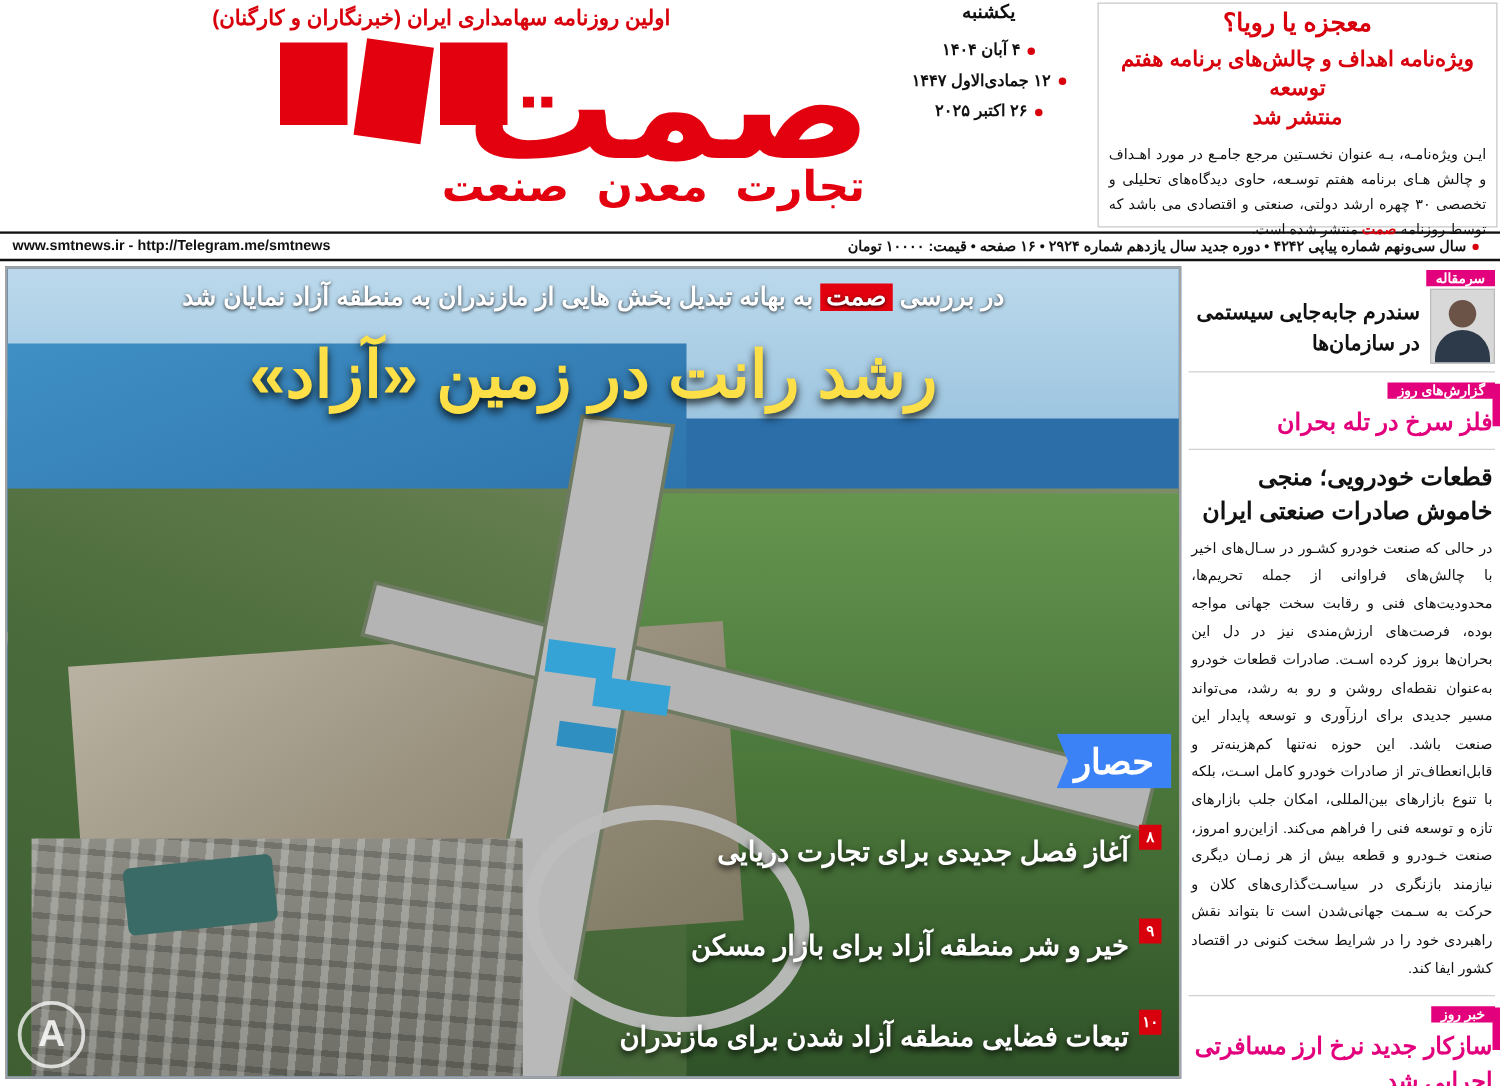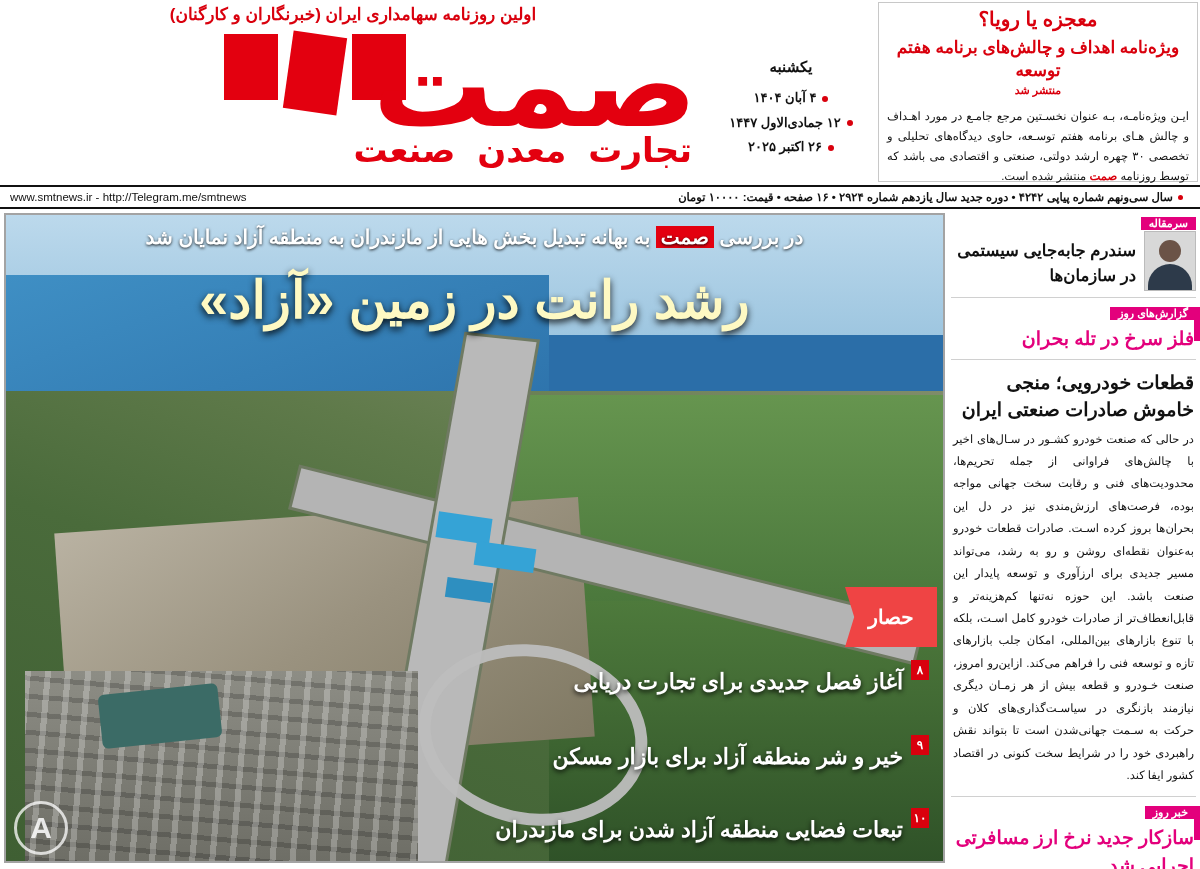--- a/index.html
+++ b/index.html
@@ -14,27 +14,27 @@
   
   .masthead { position:relative; width:1200px; height:185px; background:#fff; display:flex; flex-direction:row; }
 
   
   .promo {
     width: 320px; height: 180px; border:1px solid #c8c8c8; margin:2px;
     padding:4px 8px; text-align:center; direction:rtl;
   }
   .promo .p-title { color:#d9000d; font-weight:bold; font-size:20px; line-height:1.25; }
   .promo .p-sub { color:#d9000d; font-weight:bold; font-size:17px; line-height:1.35; margin-top:5px; }
-  .promo .p-sub2 { color:#d9000d; font-weight:bold; font-size:11px; line-height:1.35; }
+  .promo .p-sub2 { color:#d9000d; font-weight:bold; font-size:17px; line-height:1.35; }
   .promo .p-body { color:#111; font-size:11.5px; line-height:1.75; text-align:justify; margin-top:8px; }
   .promo .p-body .hl { color:#d9000d; font-weight:bold; }
 
   
   .datecol {
-    width: 170px; text-align:center; padding-top:58px; direction:rtl; color:#111;
+    width: 170px; text-align:center; direction:rtl; color:#111;
   }
   .datecol .dow { font-size:15px; font-weight:bold; margin-bottom:10px; }
   .datecol .dline { font-size:13px; font-weight:bold; line-height:1.9; position:relative; }
   .datecol .dline::before {
     content:""; display:inline-block; width:6px; height:6px; border-radius:50%;
     background:#d9000d; margin-left:6px; vertical-align:middle;
   }
 
   
   .logowrap { flex:1; position:relative; direction:rtl; }
@@ -62,21 +62,21 @@
   
   .infostrip {
     height:24px; border-top:2px solid #111; border-bottom:2px solid #111;
     display:flex; align-items:center; justify-content:space-between;
     padding:0 10px; font-size:11.5px; direction:rtl; color:#111; font-weight:bold;
   }
   .infostrip .dot::before {
     content:""; display:inline-block; width:5px;height:5px;border-radius:50%;
     background:#d9000d;margin-left:5px;margin-right:7px;vertical-align:middle;
   }
-  .infostrip .left-part { direction:ltr; font-weight:normal; font-size:11.5px; }
+  .infostrip .left-part { direction:ltr; font-weight:bold; font-size:11.5px; }
 
   
   .body { display:flex; flex-direction:row; width:1200px; height:658px; padding:4px; gap:6px; }
 
   
   .sidebar { width:245px; display:flex; flex-direction:column; gap:5px; direction:rtl; }
 
   .kicker {
     background:#e3007c; color:#fff; font-size:11px; font-weight:bold;
     padding:0 8px; display:inline-block; align-self:flex-start;
@@ -154,26 +154,26 @@
         background:#3b6b66; transform:rotate(-6deg); border-radius:6px; }
 
   
   .ov-top {
     position:absolute; top:10px; right:14px; left:14px; text-align:center; direction:rtl;
     color:#fff; font-weight:bold; font-size:20px; text-shadow:0 1px 3px rgba(0,0,0,.85);
   }
   .ov-top .redbox { background:#e3000f; color:#fff; padding:0 5px; }
   .ov-main {
     position:absolute; top:55px; right:14px; left:14px; text-align:center; direction:rtl;
-    color:#fef9c3; font-weight:bold; font-size:52px; text-shadow:0 3px 7px rgba(0,0,0,.9);
+    color:#fde047; font-weight:bold; font-size:52px; text-shadow:0 3px 7px rgba(0,0,0,.9);
     letter-spacing:-1px;
   }
   .hesar {
-    position:absolute; right:6px; top:372px; width:92px; height:60px;
-    background:#ef4444; color:#fff; font-weight:bold; font-size:20px;
+    position:absolute; right:6px; top:372px; width:92px; height:44px;
+    background:#3b82f6; color:#fff; font-weight:bold; font-size:28px;
     display:flex; align-items:center; justify-content:center; direction:rtl;
     clip-path:polygon(0 0,100% 0,100% 100%,0 100%,10% 50%);
   }
   .tease { position:absolute; right:14px; direction:rtl; display:flex; align-items:center; gap:8px; }
   .tease .txt {
     color:#fff; font-weight:bold; font-size:22px; text-shadow:0 2px 5px rgba(0,0,0,.9);margin-top:24px;
   }
   .tease .num {
     background:#d9000d; color:#fff; font-size:12px; font-weight:bold;
     width:18px; height:20px; display:flex; align-items:center; justify-content:center;

